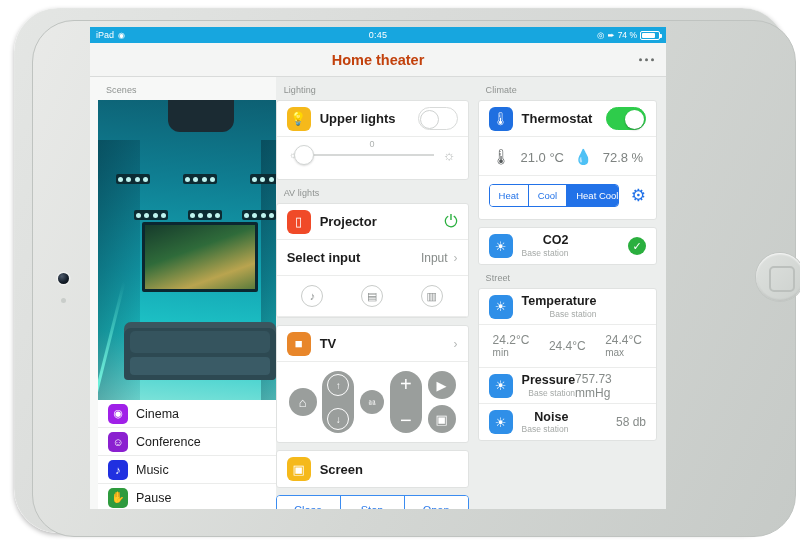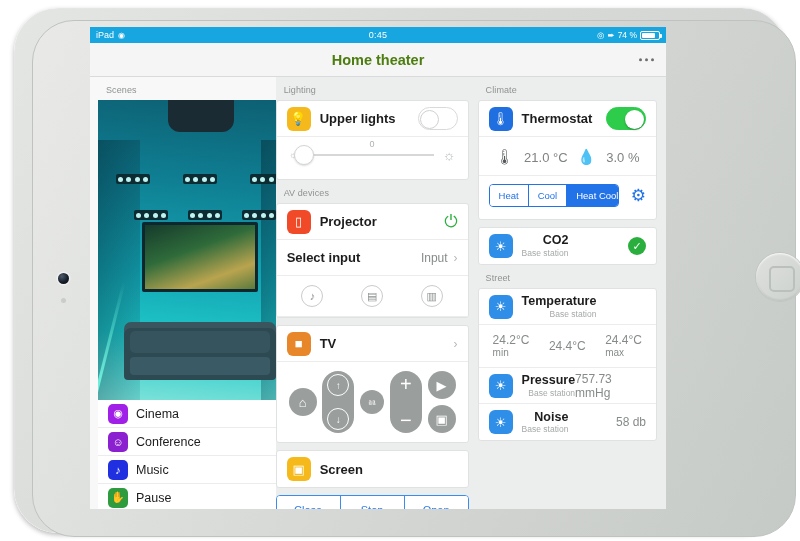--- a/index.html
+++ b/index.html
@@ -82,21 +82,21 @@
   .battery-fill {
     position: absolute; left: 1px; top: 1px; bottom: 1px;
     width: 13px; background: #ffffff; border-radius: 1px;
   }
 
   
   #nav-bar {
     height: 34px; background: #f4f5f4; border-bottom: 1px solid #d9dbda;
     display: flex; align-items: center; justify-content: center; position: relative;
   }
-  #nav-title { font-size: 14.5px; font-weight: 700; color: #4d7c0f; }
+  #nav-title { font-size: 14.5px; font-weight: 700; color: #c2410c; }
   #more-button {
     position: absolute; right: 12px; top: 50%; transform: translateY(-50%);
     display: flex; gap: 2.5px; cursor: pointer;
   }
   #more-button i { width: 3.5px; height: 3.5px; border-radius: 50%; background: #6b6f6d; display:block; }
 
   
   #columns { display: flex; height: 432px; background: #eceeed; }
   .column { overflow: hidden; }
   #col-scenes { width: 205px; background: #f7f8f7; padding-left: 8px; }
@@ -428,21 +428,21 @@
         <div id="slider-row">
           <span id="slider-value">0</span>
           <span class="sun-small">☼</span>
           <span id="slider-track">
             <span id="slider-knob"></span>
           </span>
           <span class="sun-large">☼</span>
         </div>
       </div>
 
-      <div class="section-title">AV devices</div>
+      <div class="section-title">AV lights</div>
 
       <div class="card">
         <div class="row">
           <span class="tile" style="background:#f04a28">▯</span>
           <span class="row-label">Projector</span>
           <span class="row-spacer"></span>
           <span class="power-icon">⏻</span>
         </div>
         <div class="row">
           <span class="row-label">Select input</span>
@@ -505,21 +505,21 @@
           <span class="row-label">Thermostat</span>
           <span class="row-spacer"></span>
           <span class="switch on">
               <span class="knob"></span>
             </span>
         </div>
         <div id="climate-readout">
           <span class="readout-ico">🌡</span>
           <span class="readout-val">21.0 °C</span>
           <span class="readout-ico">💧</span>
-          <span class="readout-val">3.0 %</span>
+          <span class="readout-val">72.8 %</span>
         </div>
         <div id="segment-row">
           <span id="segment">
             <span>Heat</span>
             <span>Cool</span>
             <span class="active">Heat Cool</span>
           </span>
           <span id="gear-icon">⚙</span>
         </div>
       </div>

